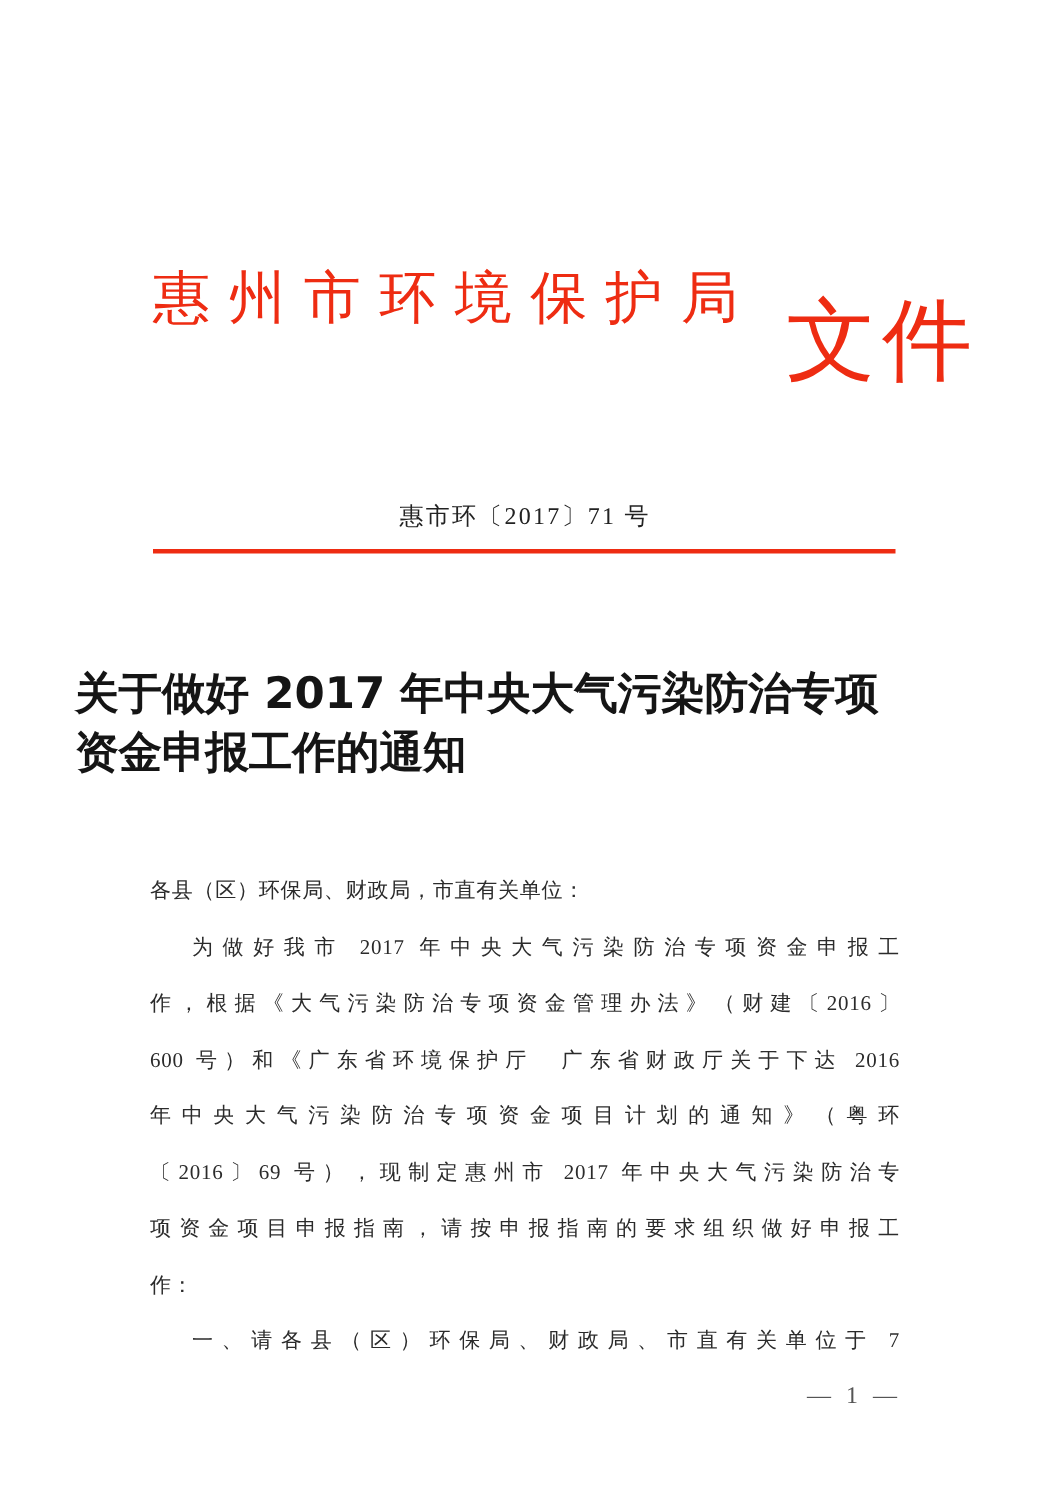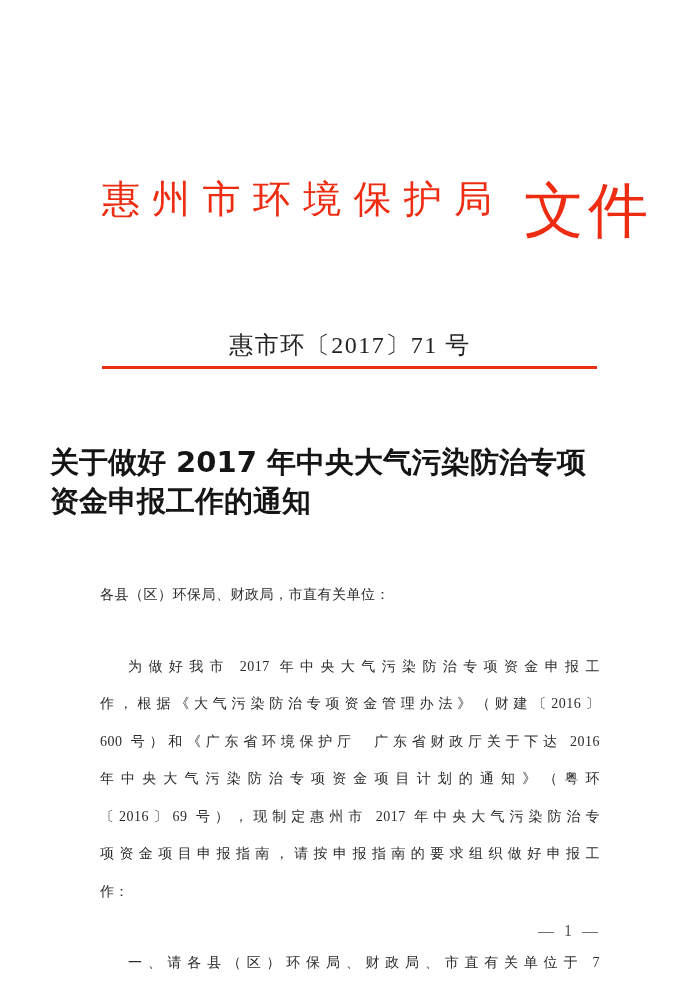--- a/index.html
+++ b/index.html
@@ -23,31 +23,31 @@
     position:absolute;left:102px;top:176px;width:390px;
     color:var(--red);
   }
   .org-line{
     font-size:38px;line-height:46px;
     text-align:justify;text-align-last:justify;
     white-space:nowrap;
     font-family:"Liberation Serif","DejaVu Serif",serif;
   }
   .doc-kind{
-    position:absolute;left:524px;top:176px;
+    position:absolute;left:524px;top:192px;
     color:var(--red);
     font-size:60px;line-height:70px;
     letter-spacing:4px;
     font-family:"Liberation Serif","DejaVu Serif",serif;
   }
   
   .doc-number{
     position:absolute;top:331px;left:0;width:700px;
     text-align:center;
-    font-size:24px;line-height:28px;
+    font-size:16px;line-height:28px;
     letter-spacing:1.5px;
     color:#222222;
   }
   .red-line{
     position:absolute;top:366px;left:102px;width:495px;height:3px;
     background:var(--red);
   }
   
   .title-block{
     position:absolute;top:443px;left:50px;width:600px;
@@ -64,21 +64,21 @@
   }
   .line{
     height:37.5px;line-height:37.5px;
     white-space:nowrap;
     letter-spacing:0.5px;
   }
   .line.justify{
     white-space:normal;
     text-align:justify;text-align-last:justify;
   }
-  .line.indent{text-indent:2em;margin-top:34px;}
+  .line.indent{text-indent:2em;}
   
   .page-num{
     position:absolute;top:921px;left:538px;
     font-size:16px;line-height:20px;
     letter-spacing:3px;
     color:var(--muted);
   }
 </style>
 </head>
 <body>

